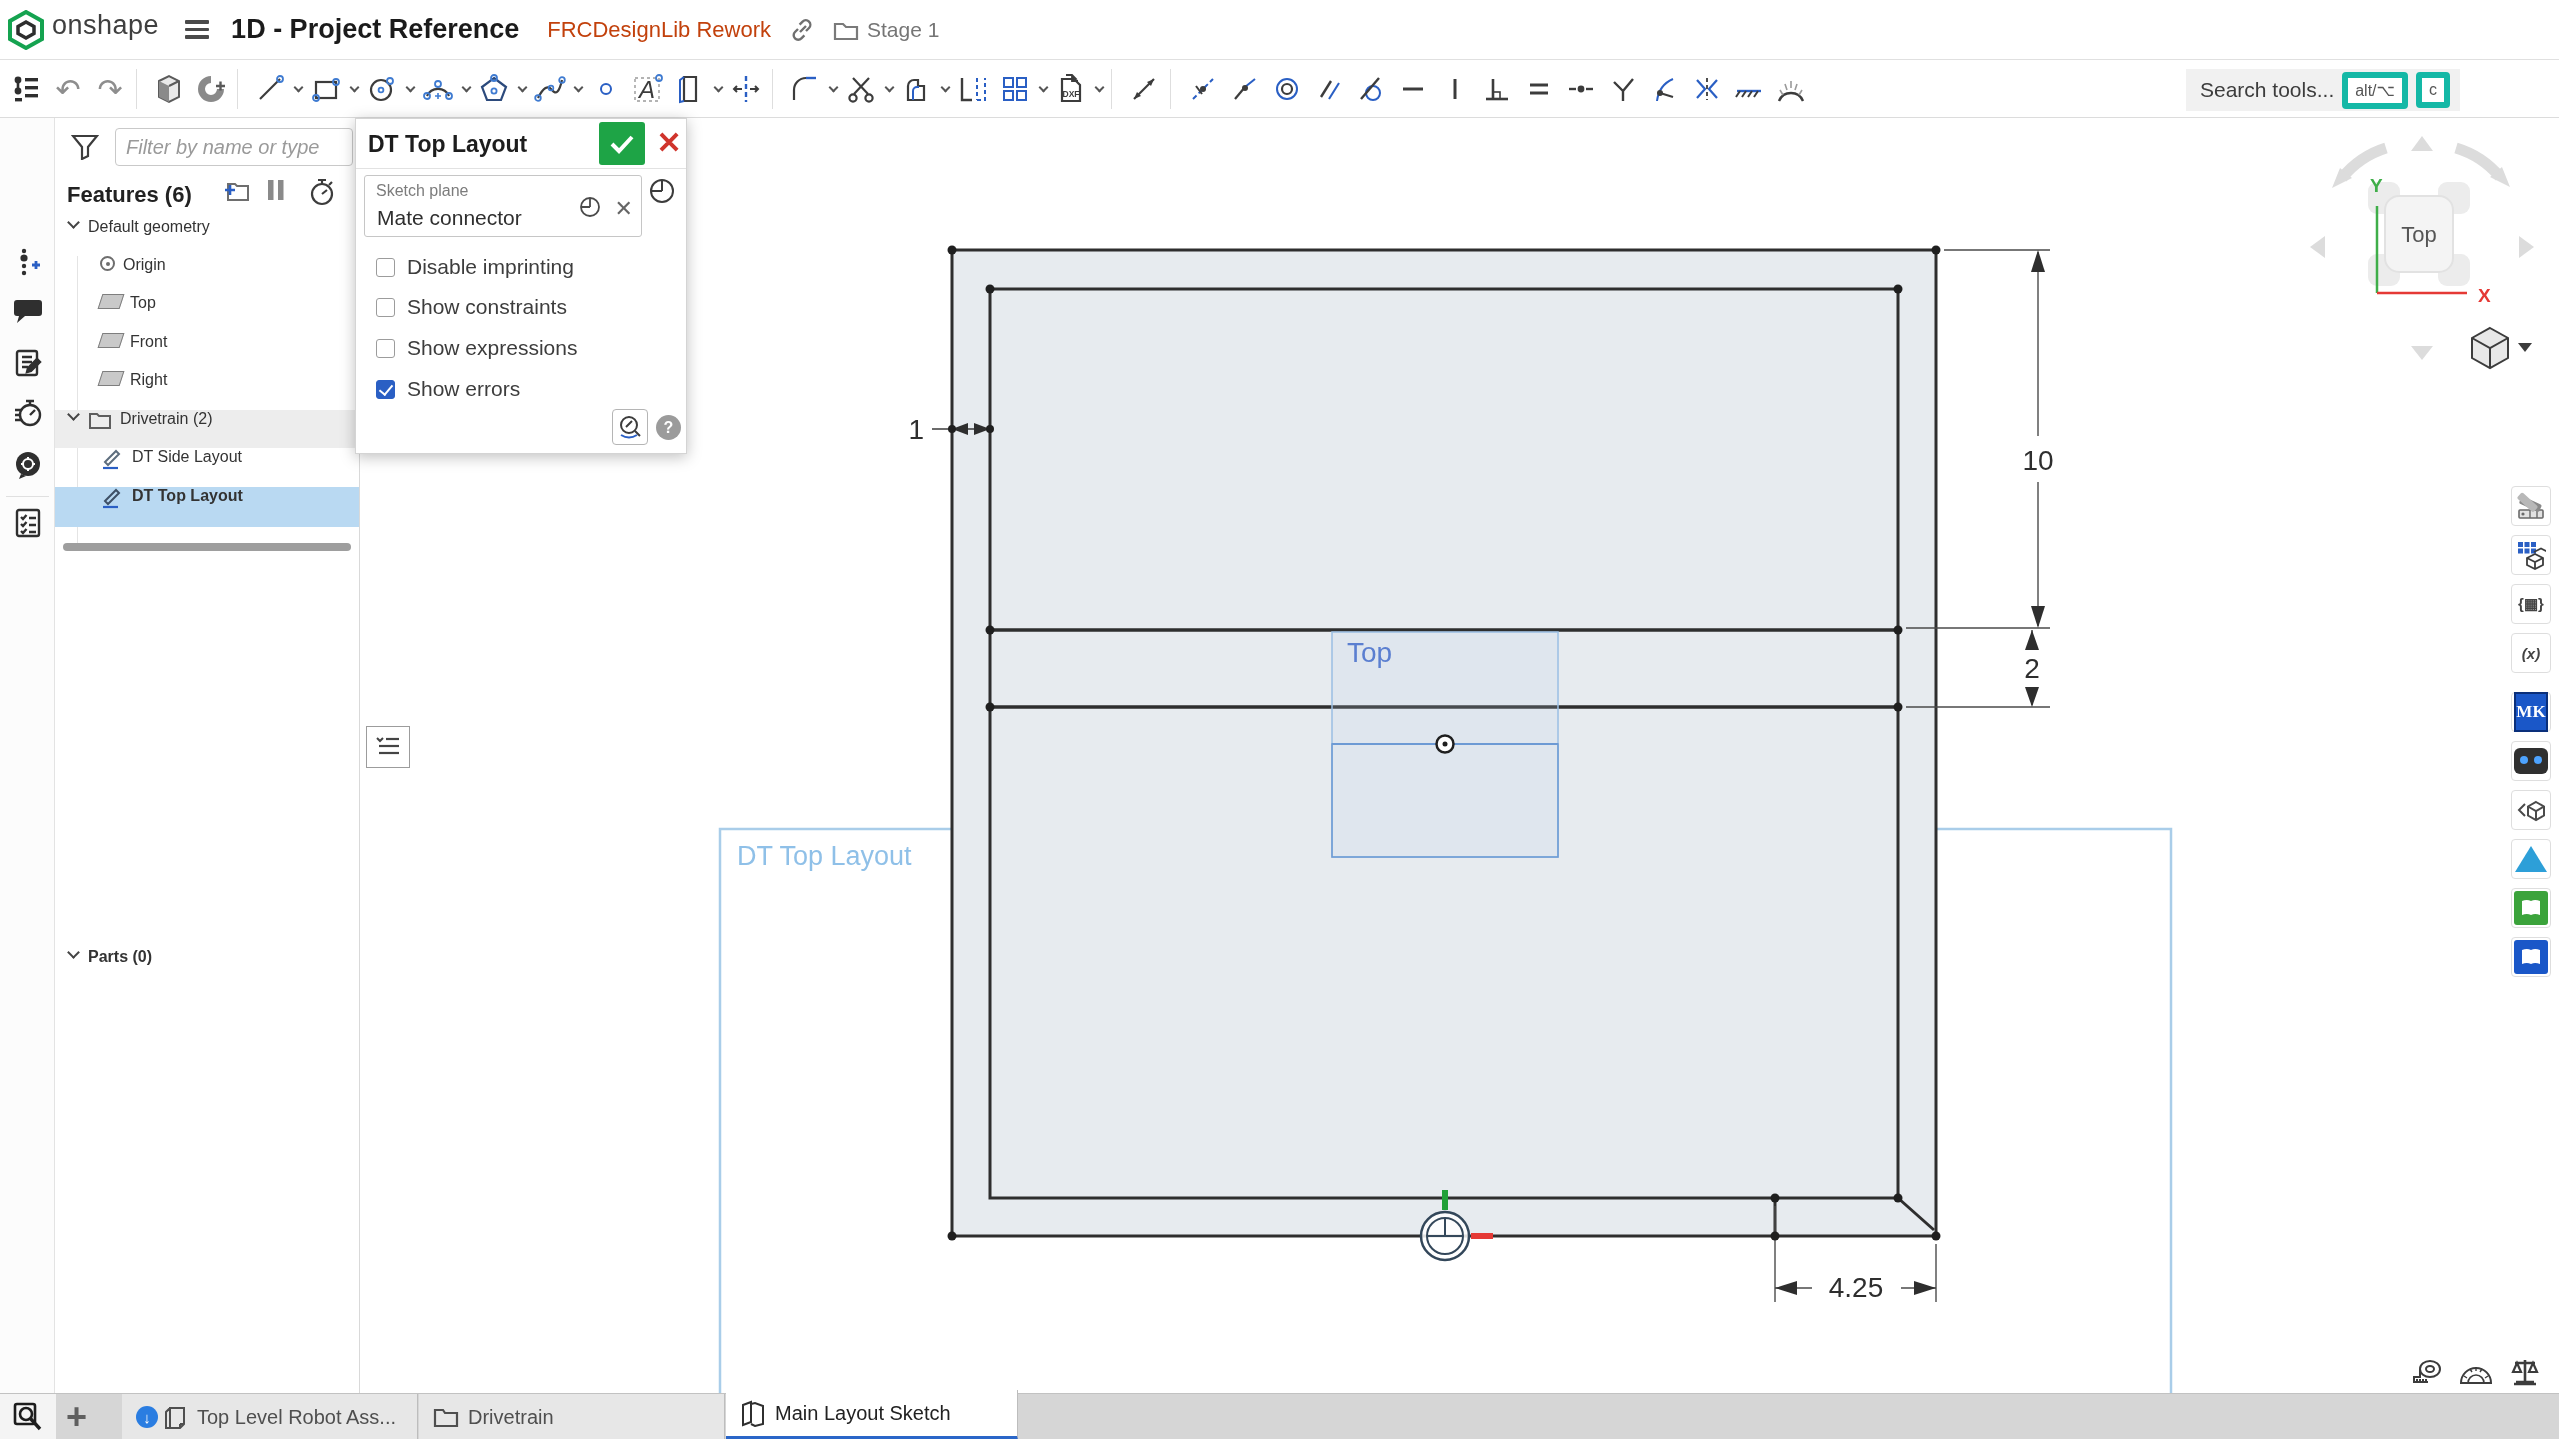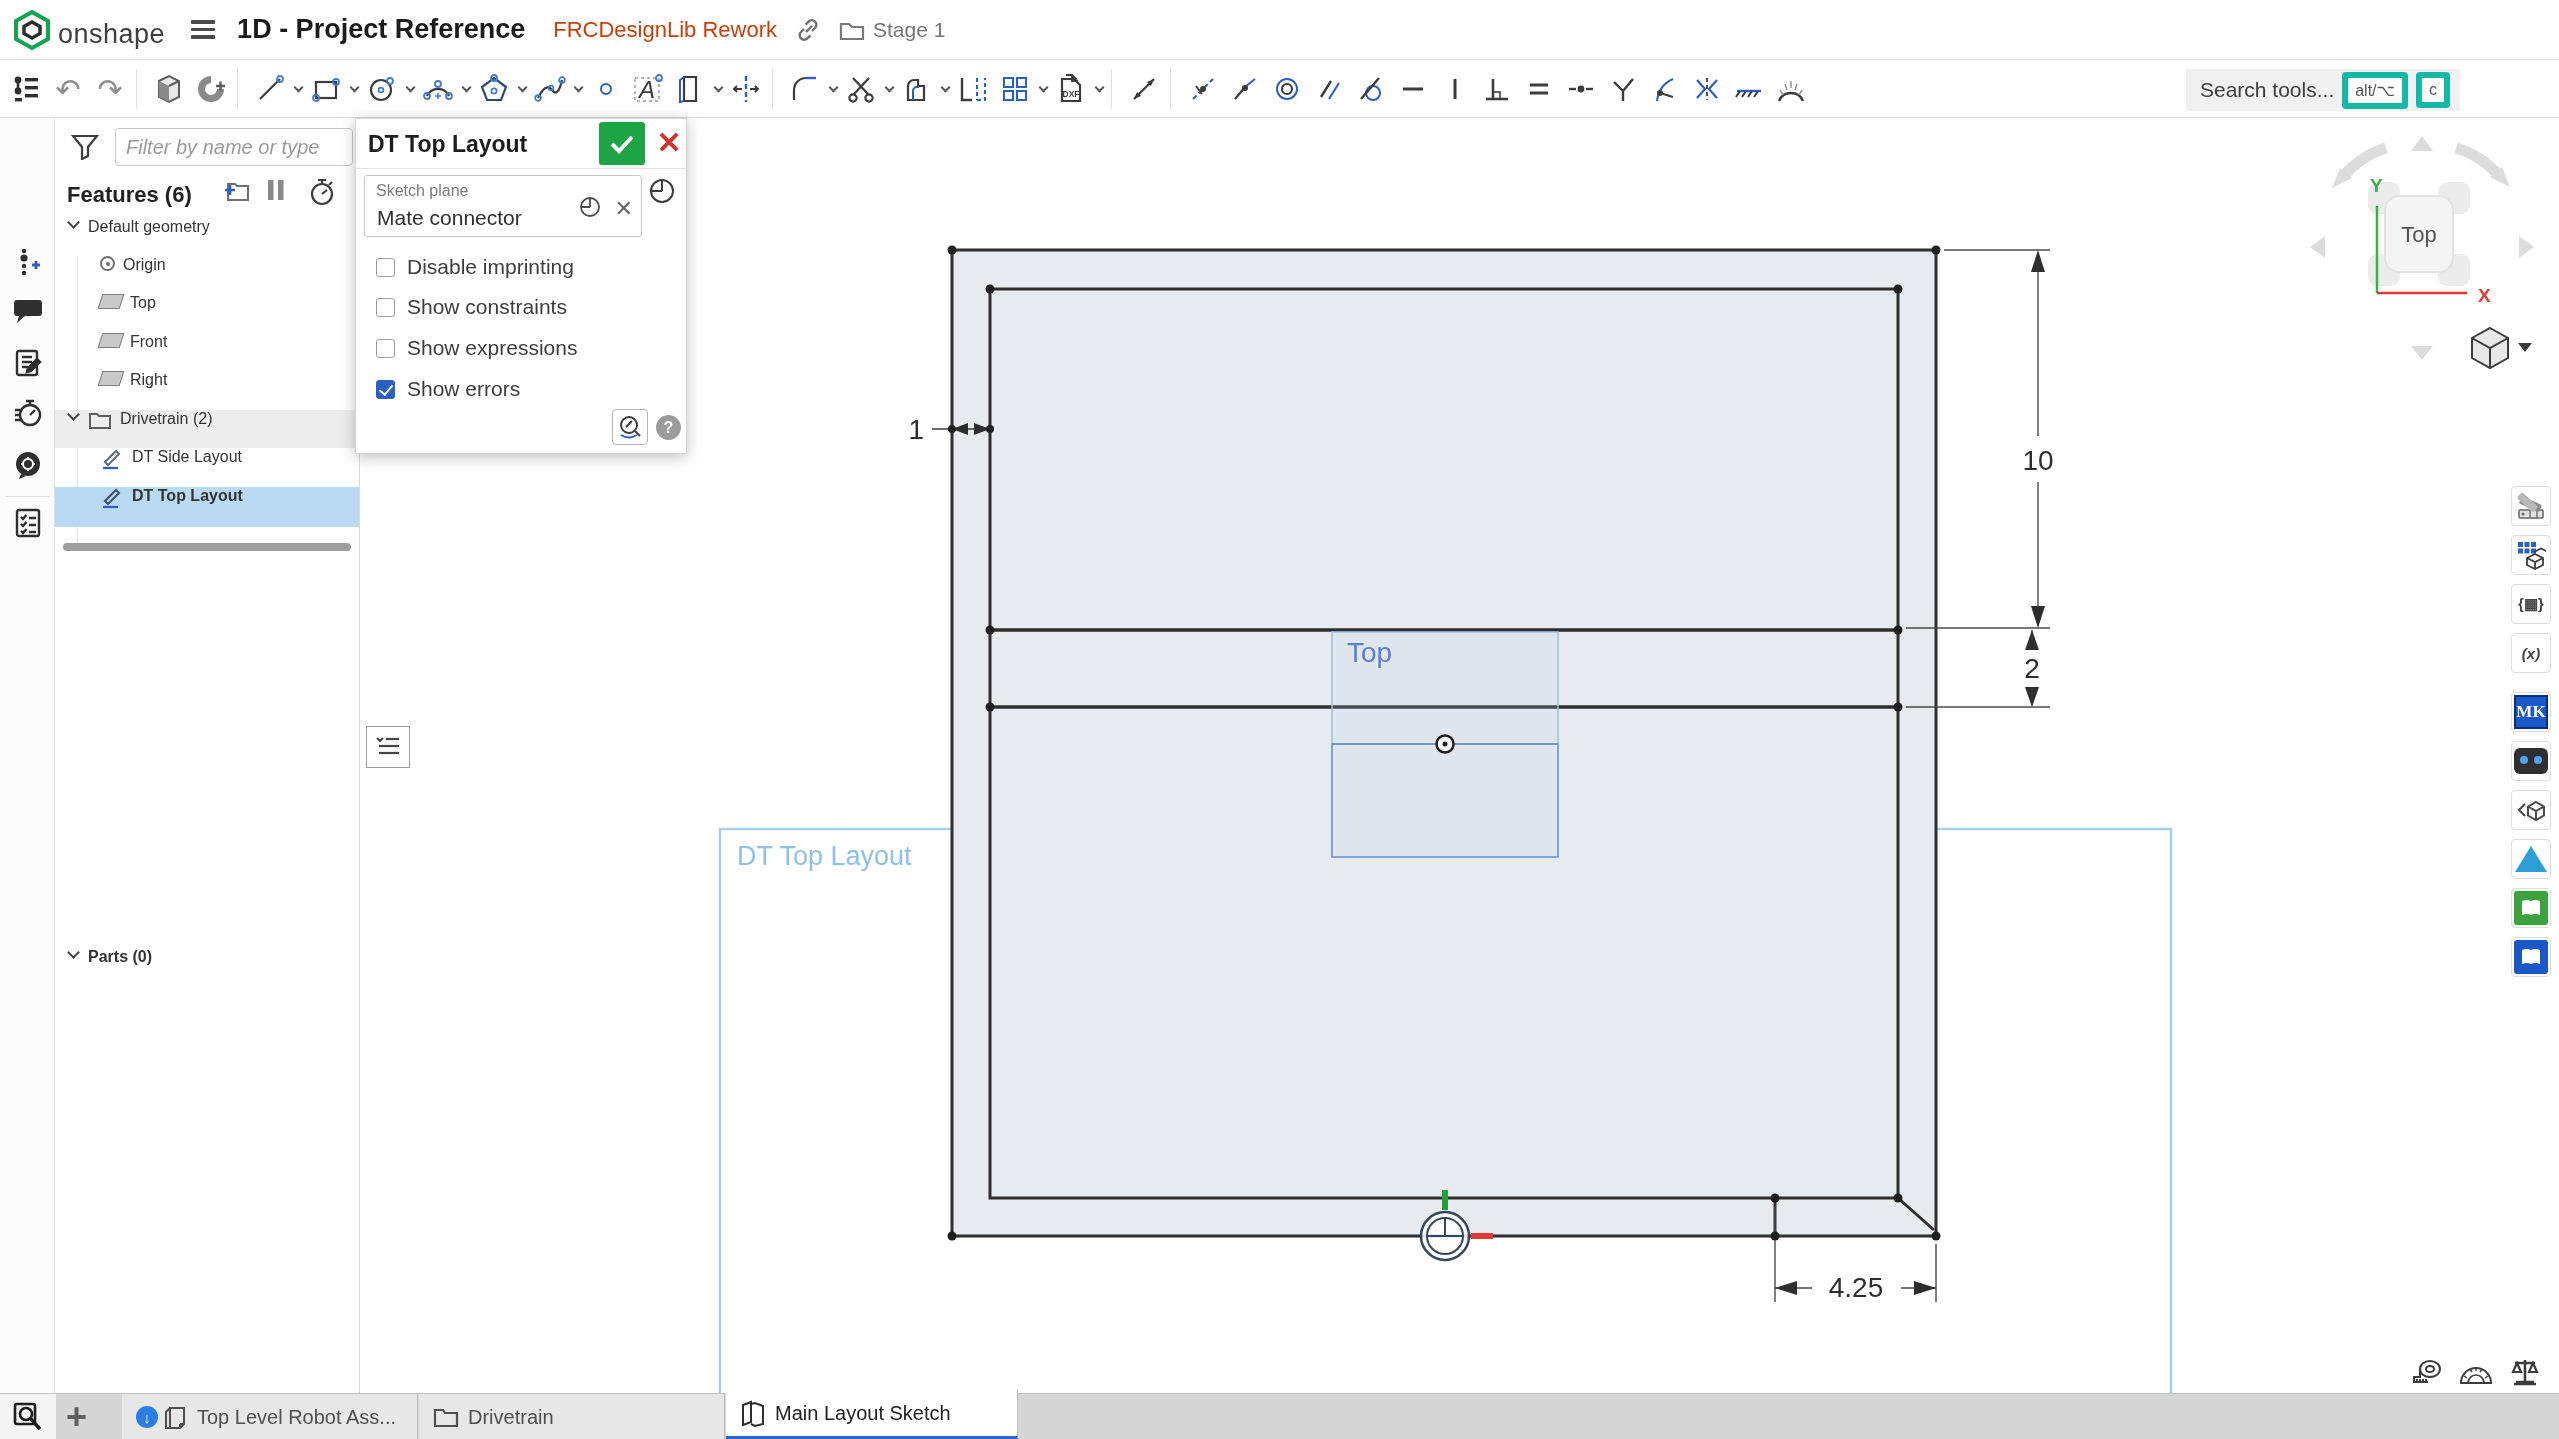--- a/index.html
+++ b/index.html
@@ -3,21 +3,21 @@
 <meta charset="utf-8">
 <style>
   * { margin:0; padding:0; box-sizing:border-box; }
   html,body { width:2559px; height:1439px; overflow:hidden; background:#fff;
     font-family:"Liberation Sans", sans-serif; color:#2b2b2b; }
   #app { position:relative; width:2559px; height:1439px; background:#fff; }
 
   
   #hdr { position:absolute; left:0; top:0; width:2559px; height:60px; background:#fff;
     border-bottom:1px solid #e0e0e0; display:flex; align-items:center; z-index:40; }
-  .logo-wrap { display:flex; align-items:flex-end; margin-left:14px; }
+  .logo-wrap { display:flex; align-items:flex-start; margin-left:8px; }
   .logo-text { font-size:27px; color:#3f3f3f; letter-spacing:.5px; margin-left:8px; }
   .hamb { width:24px; margin-left:26px; cursor:pointer; }
   .hamb div { height:3.5px; background:#4a4a4a; margin:4px 0; border-radius:1px; }
   .doc-title { font-size:27px; font-weight:bold; color:#1b1b1b; margin-left:22px; white-space:nowrap; }
   .ws-name { font-size:22px; color:#c2410c; margin-left:28px; white-space:nowrap; }
   .hdr-ico { margin-left:18px; display:flex; align-items:center; color:#6f6f6f; }
   .stage { font-size:21px; color:#757575; margin-left:8px; }
   #hdr-center { position:absolute; left:1040px; top:0; height:60px; display:flex; align-items:center; gap:22px; }
   .cnt { font-size:21px; color:#3a3a3a; margin-left:-12px; }
   #hdr-right { position:absolute; right:12px; top:0; height:60px; display:flex; align-items:center; gap:20px; }
@@ -116,21 +116,21 @@
   #sketch { position:absolute; left:0; top:118px; z-index:10; }
   #cv-toggle { position:absolute; left:366px; top:726px; width:44px; height:42px; background:#fff;
     border:1px solid #9c9c9c; z-index:20; display:flex; align-items:center; justify-content:center; cursor:pointer; }
 
   
   #vcube { position:absolute; left:2290px; top:130px; z-index:20; }
 
   
   .rr-btn { position:absolute; left:2511px; width:40px; height:40px; background:#fff; border:1px solid #dedede;
     border-radius:4px; display:flex; align-items:center; justify-content:center; cursor:pointer; z-index:20; }
-  .mk { width:34px; height:34px; background:#1a57c8; border:2px solid #0a2f7a; color:#fff; font-weight:bold;
+  .mk { width:34px; height:40px; background:#1a57c8; border:2px solid #0a2f7a; color:#fff; font-weight:bold;
     font-size:17px; display:flex; align-items:center; justify-content:center; font-family:"Liberation Serif",serif; }
   .gbook { width:34px; height:34px; background:#3ba33b; border-radius:3px; display:flex; align-items:center; justify-content:center; }
   .bbook { width:34px; height:34px; background:#1a57c8; border-radius:3px; display:flex; align-items:center; justify-content:center; }
   .tri-app { width:0; height:0; border-left:16px solid transparent; border-right:16px solid transparent;
     border-bottom:26px solid #2d9fd8; }
   .robot { width:34px; height:26px; background:#2f2f2f; border-radius:6px; position:relative; }
   .robot:before { content:""; position:absolute; left:6px; top:8px; width:8px; height:8px; border-radius:50%; background:#4da3ff; }
   .robot:after { content:""; position:absolute; right:6px; top:8px; width:8px; height:8px; border-radius:50%; background:#4da3ff; }
   .gridtxt { font-size:15px; color:#444; font-weight:bold; }
 

